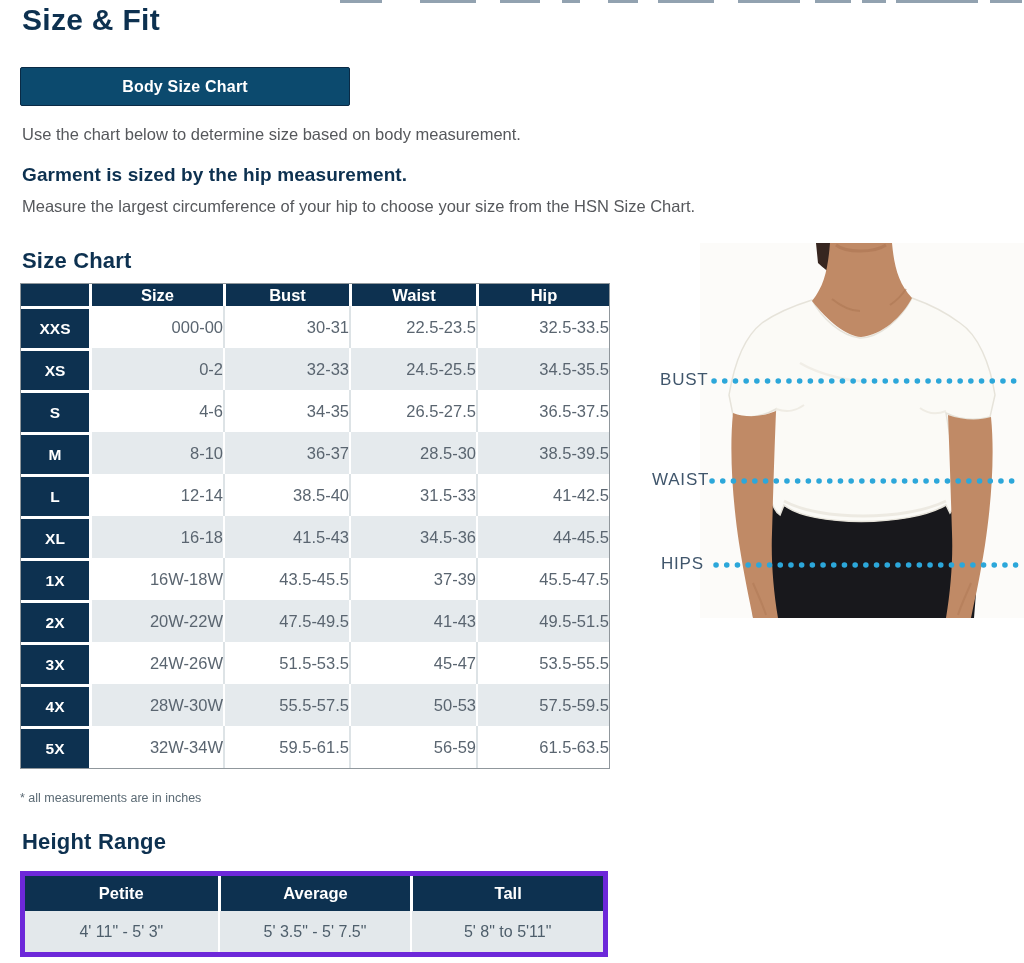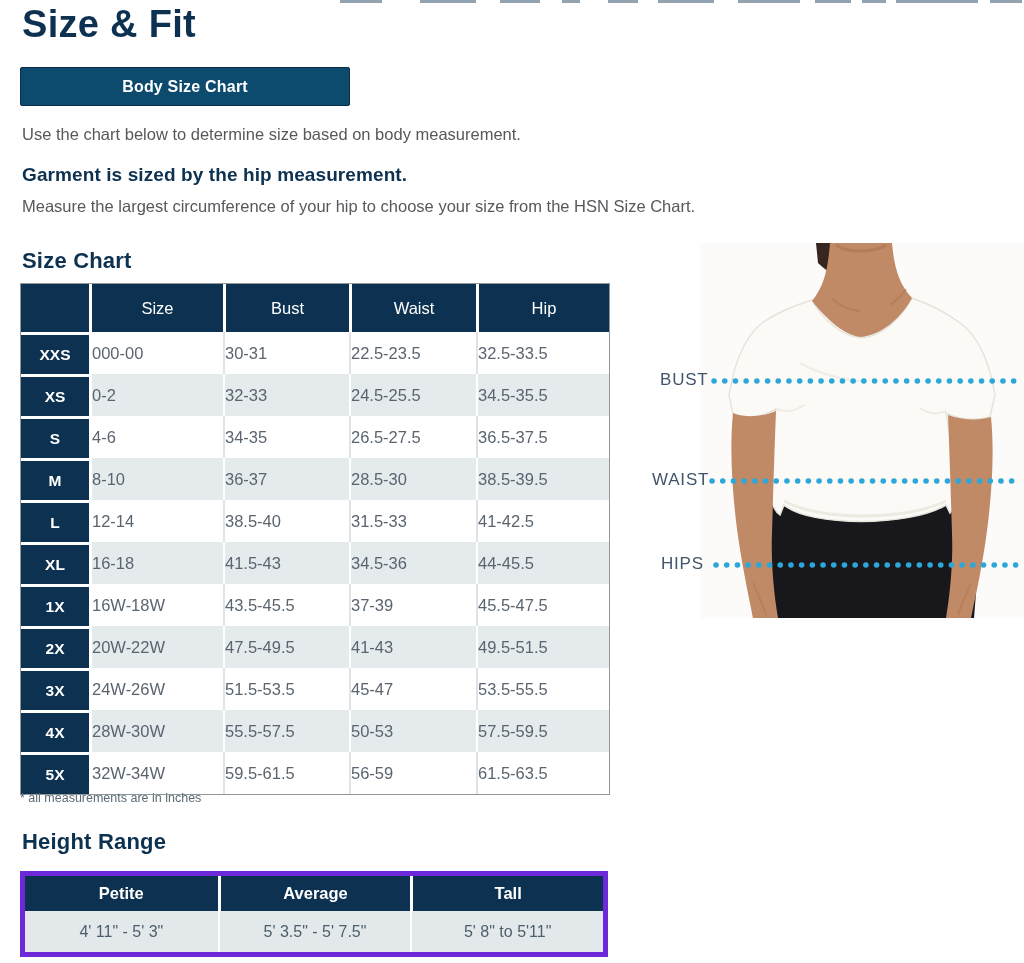--- a/index.html
+++ b/index.html
@@ -3,21 +3,21 @@
 <meta charset="utf-8">
 <style>
   * { margin:0; padding:0; box-sizing:border-box; }
   html,body { background:#fff; }
   body { font-family:"Liberation Sans", sans-serif; }
   #page { position:relative; width:1024px; height:963px; background:#fff; overflow:hidden; }
 
   
   .artifact { position:absolute; top:0; height:3px; background:rgba(13,49,80,.45); }
 
-  .h1 { position:absolute; left:22px; top:3px; font-size:38px; font-weight:bold;
+  .h1 { position:absolute; left:22px; top:3px; font-size:30px; font-weight:bold;
         color:#0d3150; letter-spacing:.3px; }
 
   .chart-btn { position:absolute; left:20px; top:67px; width:330px; height:39px;
         background:#0c4a6e; color:#fff; font-family:"Liberation Sans",sans-serif;
         font-size:16px; font-weight:bold; border:1px solid #0a2a45; border-radius:2px;
         text-align:center; cursor:pointer; letter-spacing:.2px; }
 
   .intro { position:absolute; left:22px; top:125px; font-size:16.5px; color:#56585c; }
 
   .garment-h { position:absolute; left:22px; top:164px; font-size:19px; font-weight:bold;
@@ -31,26 +31,26 @@
   table { border-collapse:separate; border-spacing:0; }
 
   
   #size-table { position:absolute; left:20px; top:283px; width:588px;
         border:1px solid #90979c; table-layout:fixed; }
   #size-table col.c0 { width:68px; }
   #size-table col.c1 { width:134px; }
   #size-table col.c2 { width:126px; }
   #size-table col.c3 { width:127px; }
   #size-table col.c4 { width:133px; }
-  #size-table thead th { background:#0d3150; color:#fff; font-size:16.5px; font-weight:normal;
-        height:48px; text-align:center; border-left:3px solid #fff; }
+  #size-table thead th { background:#0d3150; color:#fff; font-size:16.5px; font-weight:bold;
+        height:22px; text-align:center; border-left:3px solid #fff; }
   #size-table thead th:first-child { border-left:none; }
   #size-table tbody th { background:#0d3150; color:#fff; font-size:15.5px; font-weight:bold;
         height:42px; text-align:center; border-top:3px solid #fff; }
-  #size-table tbody td { height:42px; text-align:left; font-size:16.5px; color:#5a6570;
+  #size-table tbody td { height:42px; text-align:right; font-size:16.5px; color:#5a6570;
         background:#fff; border-left:2px solid #dde3e6; }
   #size-table tbody td:first-of-type { border-left:3px solid #fff; }
   #size-table tbody tr:nth-child(even) td { background:#e5eaed; border-left-color:#fff; }
 
   .footnote { position:absolute; left:20px; top:791px; font-size:12.5px; color:#5b6a74; }
 
   
   #height-table { position:absolute; left:20px; top:871px; width:588px;
         border:5px solid #6d28d9; table-layout:fixed; }
   #height-table thead th { background:#0d3150; color:#fff; font-size:16.5px; font-weight:bold;

